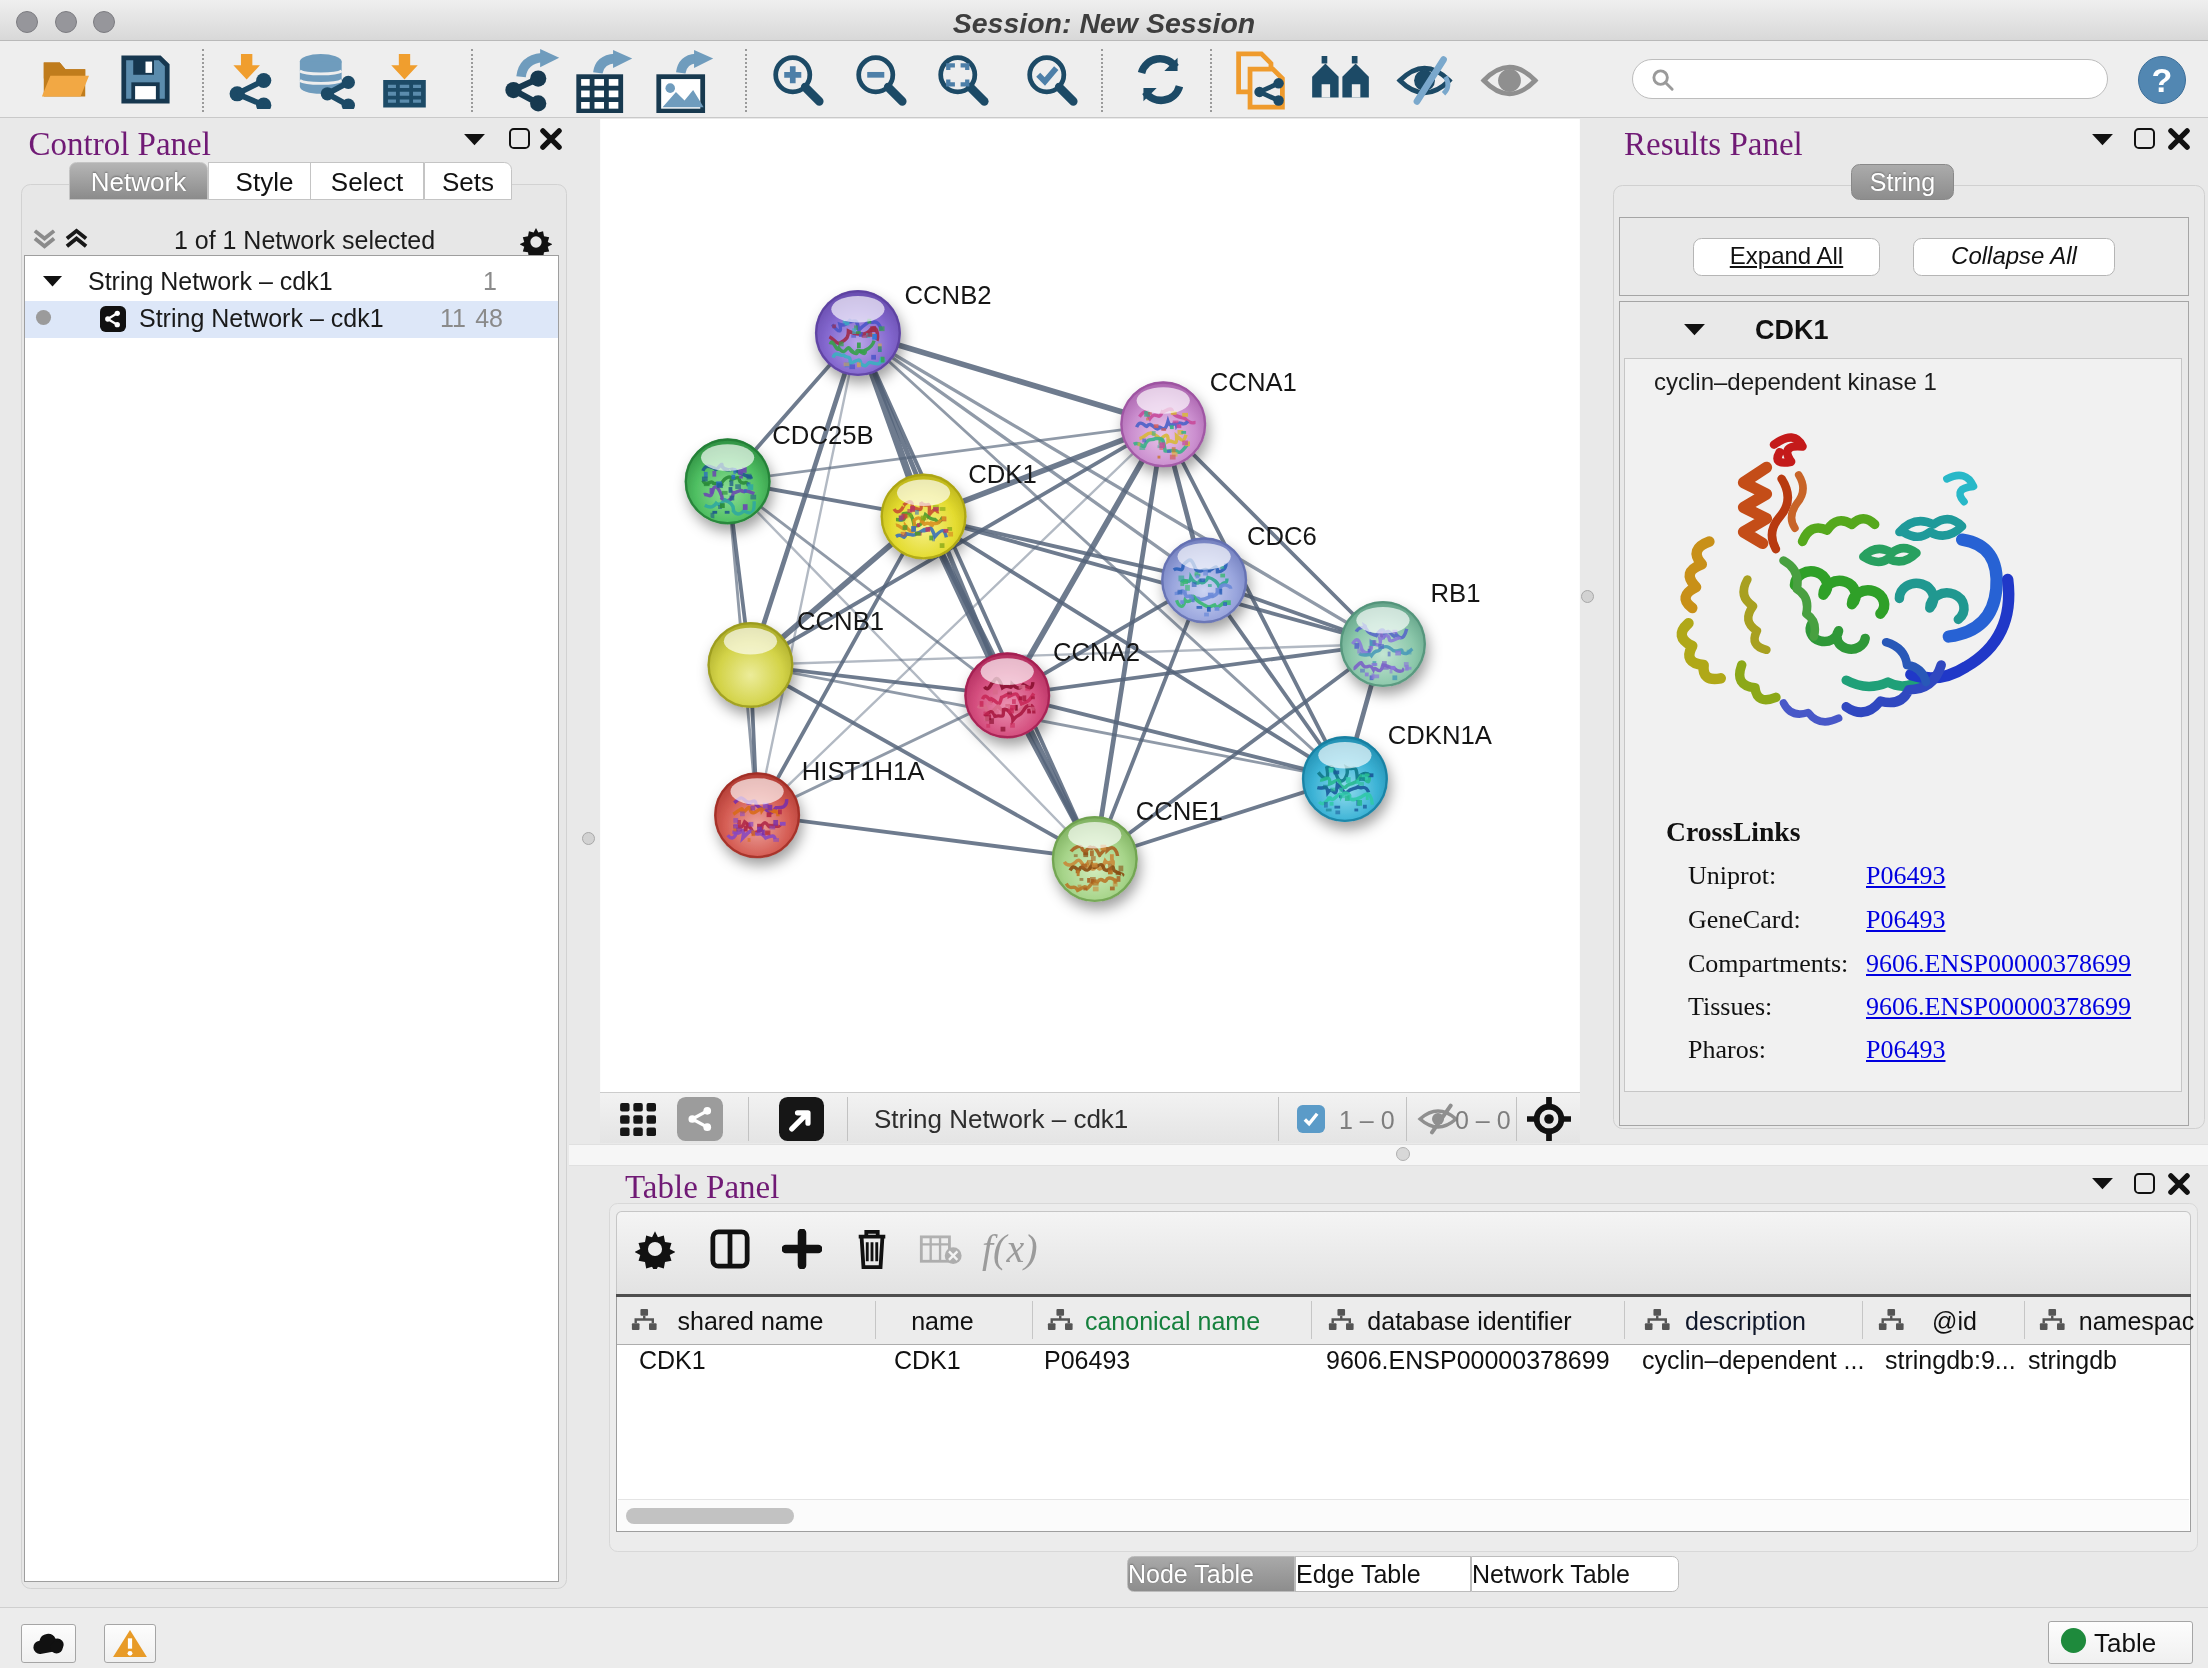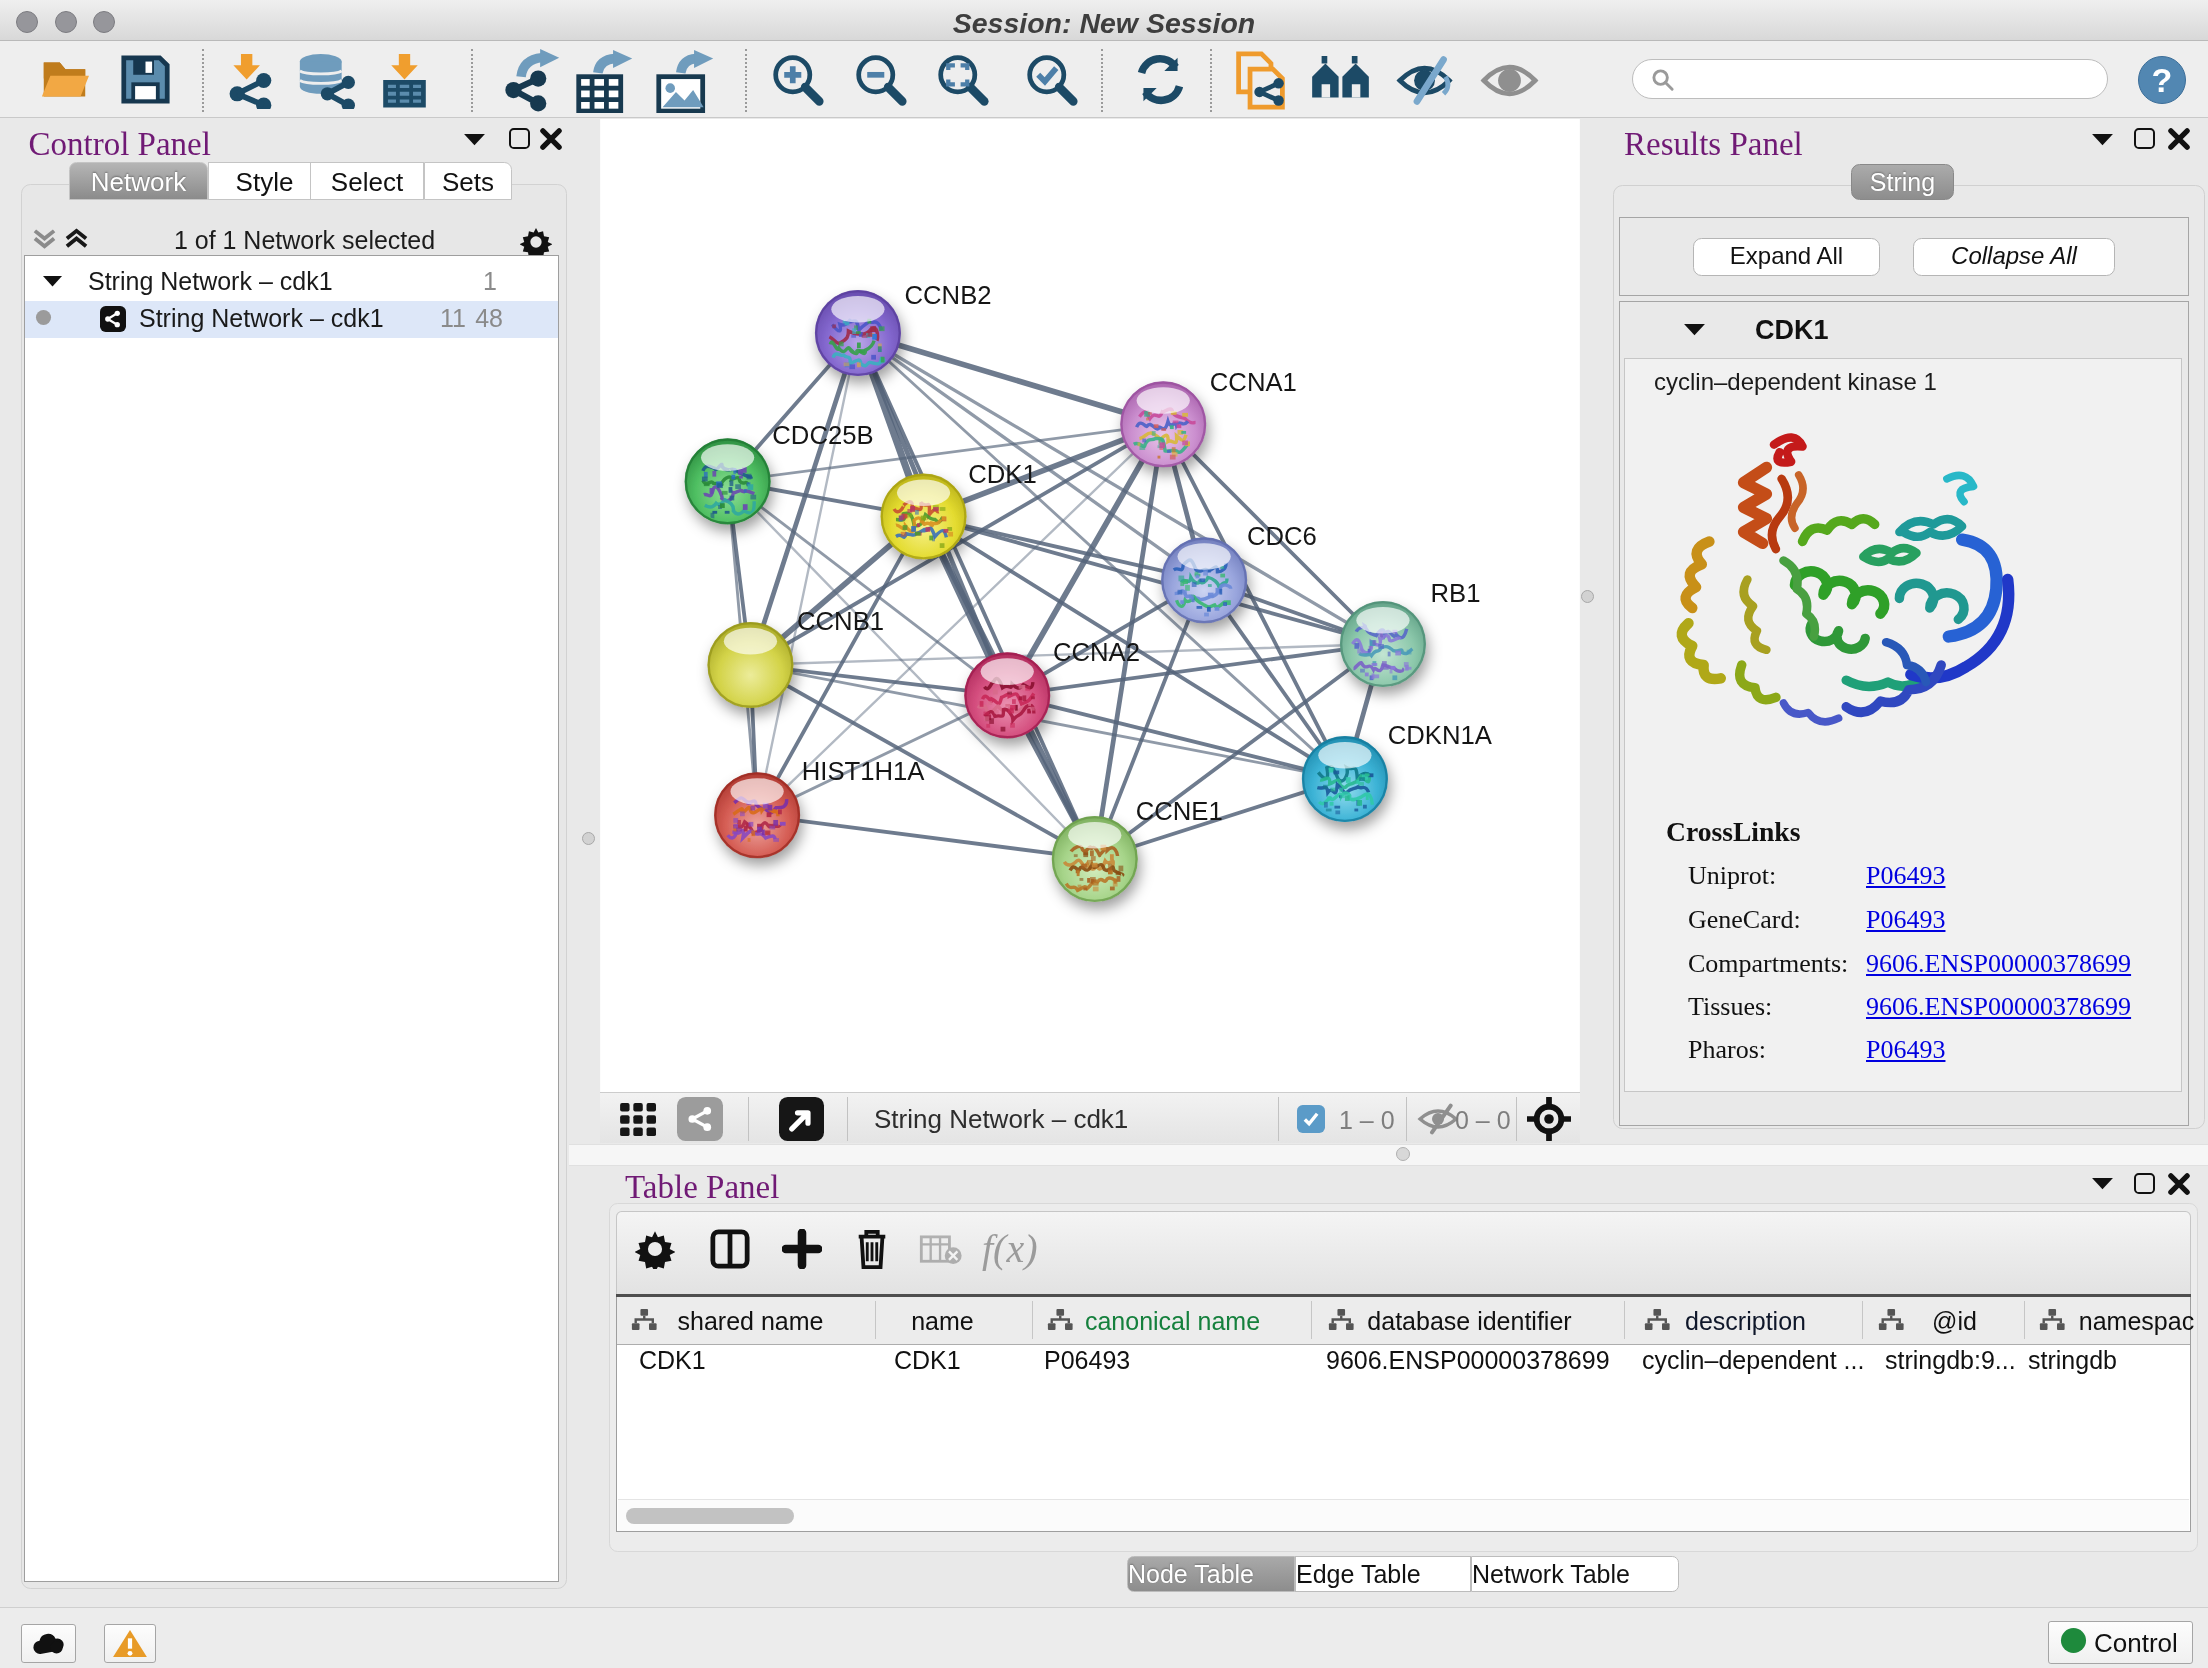--- a/index.html
+++ b/index.html
@@ -843,21 +843,21 @@
     <path d="M1 1 h22 l-11 12z" fill="#111"></path>
   </svg>
 <div class="abs wbtn-sq" style="left:2134px;top:128px;"></div>
 <svg class="abs" style="left:2168px;top:128px" width="22" height="22" viewBox="0 0 23 23">
  <path d="M3 3 L20 20 M20 3 L3 20" stroke="#111" stroke-width="5.5" stroke-linecap="round"></path>
   </svg>
 <div class="abs" style="z-index:3;left:1851px;top:164px;width:103px;height:36px;border-radius:8.6px;background:linear-gradient(#ababab,#8d8d8d);
      border:1px solid #898989;box-sizing:border-box;color:#fff;font-size:25px;text-align:center;line-height:34px;text-shadow:0 -1px 1.9px rgba(0,0,0,.3);">String</div>
 <div class="abs" style="left:1613px;top:185px;width:592px;height:944px;background:#e9e9e9;border:1px solid #d0d0d0;border-radius:9.5px;box-sizing:border-box;"></div>
 <div class="abs rbox" style="left:1619px;top:217px;width:568px;height:77px;"></div>
-<div class="abs btn" style="left:1693px;top:238px;width:185px;height:36px;line-height:34px;">Expand All</div>
+<div class="abs btn" style="left:1693px;top:238px;width:185px;height:36px;line-height:34px;text-decoration:underline;">Expand All</div>
 <div class="abs btn" style="left:1913px;top:238px;width:200px;height:36px;line-height:34px;font-style:italic;">Collapse All</div>
 <div class="abs rbox" style="left:1619px;top:301px;width:568px;height:823px;"></div>
 <svg class="abs" style="left:1683px;top:323px" width="23" height="13.3" viewBox="0 0 24 14">
     <path d="M1 1 h22 l-11 12z" fill="#111"></path>
   </svg>
 <div class="abs" style="left:1755px;top:315px;font-size:27px;font-weight:bold;color:#111;">CDK1</div>
 <div class="abs" style="left:1624px;top:358px;width:558px;height:734px;background:#f1f1f1;border:1px solid #c6c6c6;box-sizing:border-box;"></div>
 <div class="abs" style="left:1654px;top:368px;font-size:24px;color:#1a1a1a;">cyclin–dependent kinase 1</div>
 <svg class="abs" style="left:1660px;top:418px" width="380" height="342" viewBox="0 0 400 360">
  <g fill="none" stroke-linecap="round" stroke-linejoin="round">
@@ -1010,14 +1010,14 @@
 <div class="abs sbtn" style="left:104px;width:52px;"></div>
 <svg class="abs" style="left:111px;top:1628px" width="38" height="31" viewBox="0 0 40 33">
  <path d="M20 2 L38 31 H2 z" fill="#e89b28"></path>
  <path d="M20 11 v11" stroke="#fff" stroke-width="4.5"></path>
     <circle cx="20" cy="27" r="2.6" fill="#fff"></circle>
   </svg>
 <div class="abs sbtn" style="left:2048px;top:1621px;width:145px;height:43px;"></div>
 <svg class="abs" style="left:2060px;top:1627px" width="27" height="27" viewBox="0 0 28 28">
     <circle cx="14" cy="14" r="13" fill="#1e8a3c"></circle>
   </svg>
-<div class="abs" style="left:2094px;top:1628px;font-size:26px;color:#111;">Control</div>
+<div class="abs" style="left:2094px;top:1628px;font-size:26px;color:#111;">Table</div>
 
 
 </body></html>

